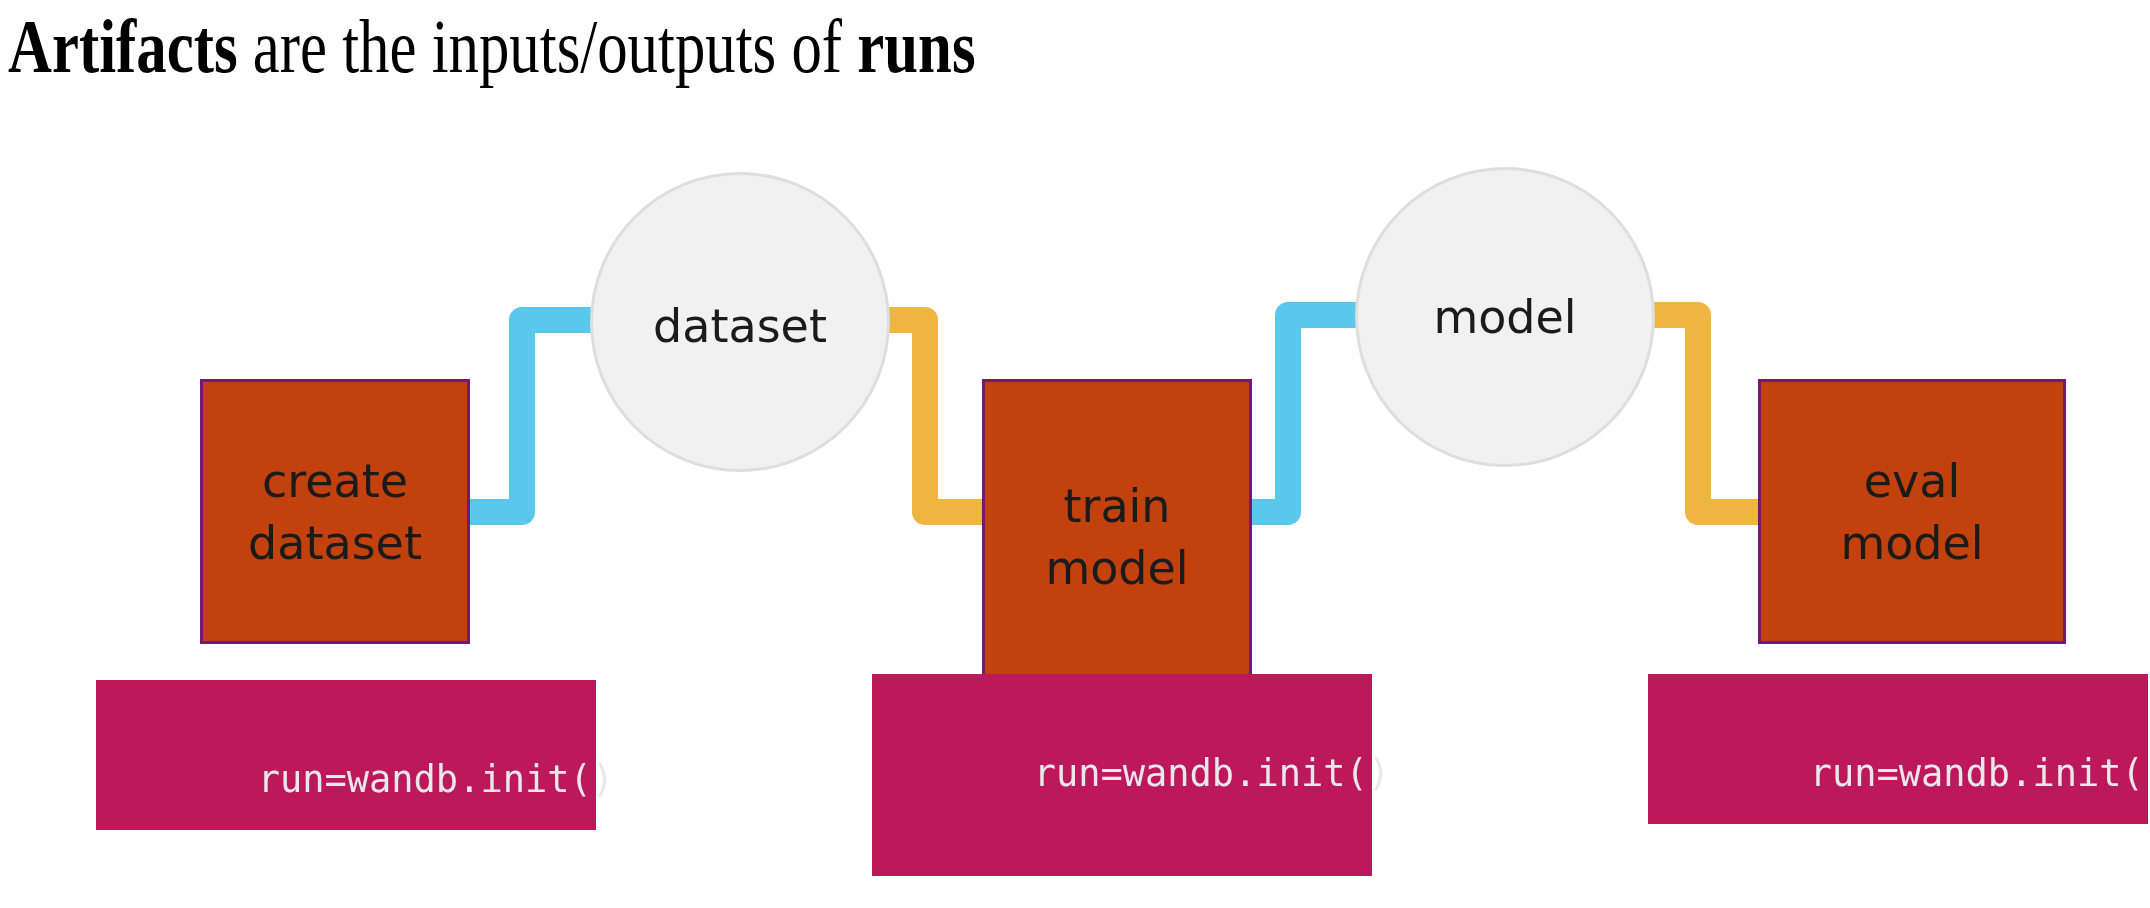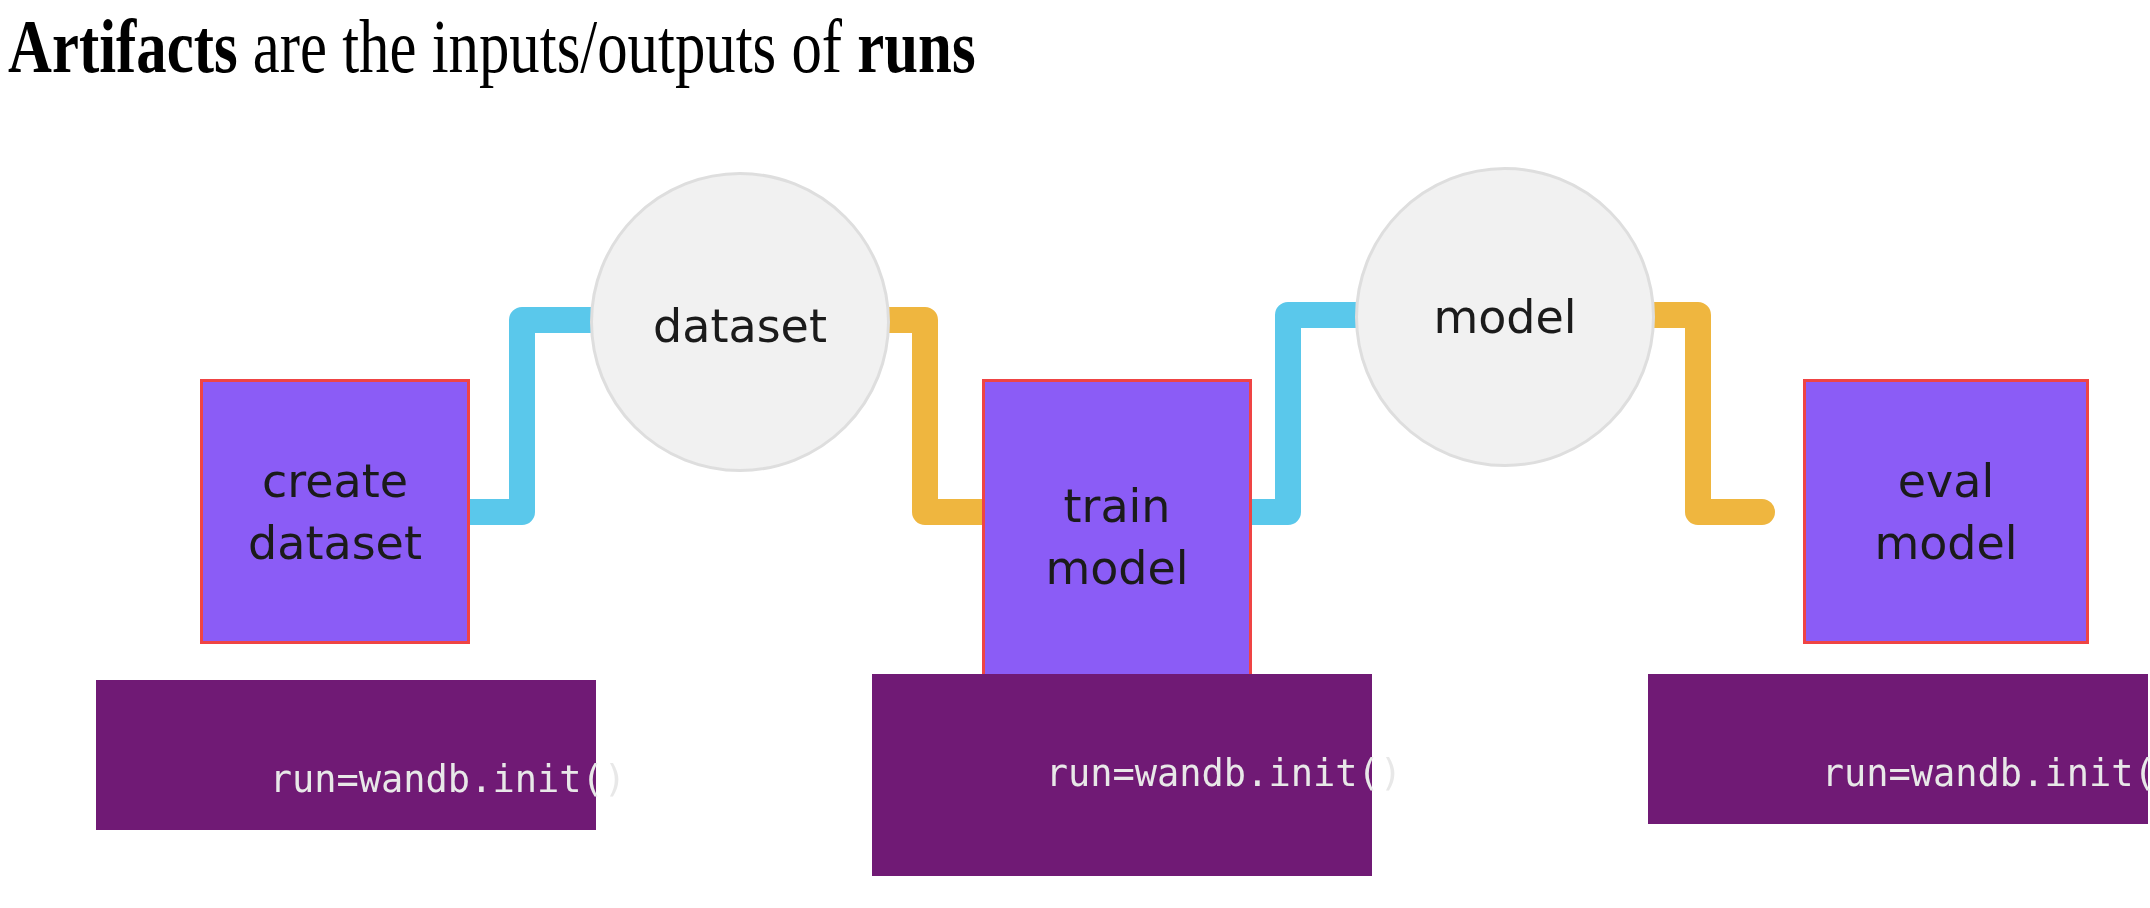--- a/index.html
+++ b/index.html
@@ -38,22 +38,22 @@
     position: absolute;
     left: 0;
     top: 12px;
     width: 2150px;
     height: 908px;
   }
 
   
   .proc-box {
     position: absolute;
-    background: #8b5cf6;
-    border: 3px solid #ef4444;
+    background: #c2410c;
+    border: 3px solid #701a75;
     box-sizing: border-box;
     display: flex;
     flex-direction: column;
     align-items: center;
     justify-content: center;
     z-index: 4;
   }
   .proc-box .line {
     font-family: "DejaVu Sans", sans-serif;
     font-size: 46px;
@@ -89,23 +89,23 @@
     top: 0;
     width: 2150px;
     height: 908px;
     z-index: 3;
     pointer-events: none;
   }
 
   
   .code-block {
     position: absolute;
-    background: #701a75;
+    background: #be185d;
     box-sizing: border-box;
-    padding: 22px 26px 22px 40px;
+    padding: 22px 26px 22px 28px;
     z-index: 6;
   }
   .code-block .code-line {
     font-family: "DejaVu Sans Mono", monospace;
     font-size: 37px;
     line-height: 52px;
     white-space: pre;
     color: #e8e8e8;
   }
   .code-line .tok-plain  { color: #e8e8e8; font-weight: normal; }
@@ -143,21 +143,21 @@
   <div class="proc-box" style="left:200px; top:367px; width:270px; height:265px;">
     <span class="line">create</span>
     <span class="line">dataset</span>
   </div>
 
   <div class="proc-box" style="left:982px; top:367px; width:270px; height:315px;">
     <span class="line">train</span>
     <span class="line">model</span>
   </div>
 
-  <div class="proc-box" style="left:1758px; top:367px; width:286px; height:265px;margin-left:45px;">
+  <div class="proc-box" style="left:1758px; top:367px; width:308px; height:265px;">
     <span class="line">eval</span>
     <span class="line">model</span>
   </div>
 
   <div class="code-block" style="left:96px; top:668px; width:500px; height:150px;">
     <div class="code-line">
       <span class="tok-plain">run=wandb.init()</span>
     </div>
     <div class="code-line">
       <span class="tok-plain">run.</span><span class="tok-log">log_artifact()</span>

